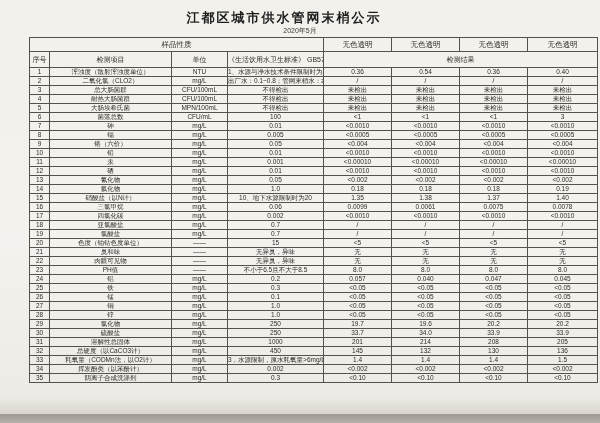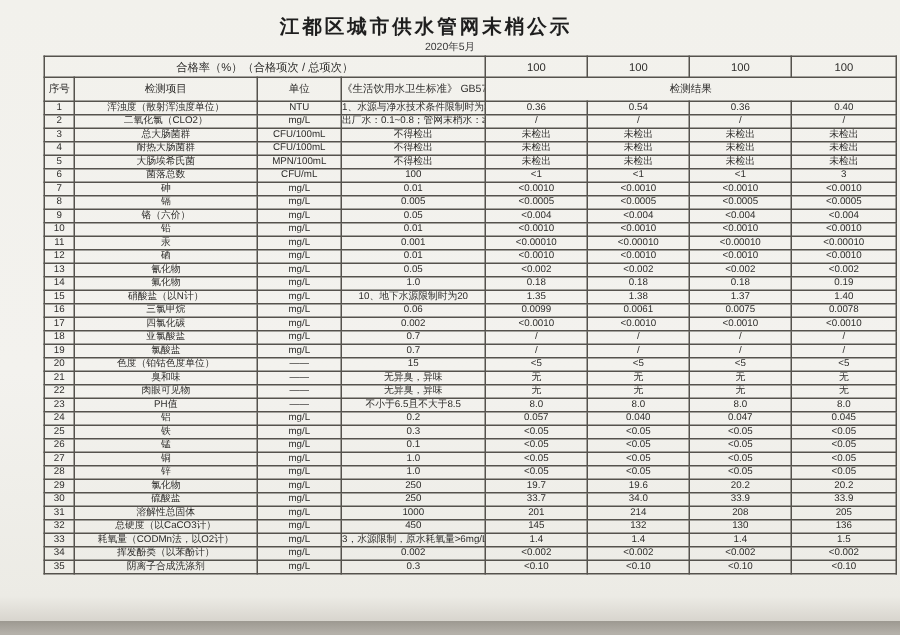--- a/index.html
+++ b/index.html
@@ -55,25 +55,25 @@
       <col style="width:122px">
       <col style="width:56px">
       <col style="width:96px">
     <col style="width:68px">
       <col style="width:68px">
       <col style="width:68px">
       <col style="width:70px">
   </colgroup>
   <tbody id="report-body">
       <tr class="info-row">
-        <td colspan="4">合格率（%）（合格项次 / 总项次）</td>
-        <td>100</td>
-        <td>100</td>
-        <td>100</td>
-        <td>100</td>
+        <td colspan="4">样品性质</td>
+        <td>无色透明</td>
+        <td>无色透明</td>
+        <td>无色透明</td>
+        <td>无色透明</td>
       </tr>
       <tr class="colhead-row">
         <td>序号</td>
         <td>检测项目</td>
         <td>单位</td>
         <td>《生活饮用水卫生标准》 GB5749</td>
         <td colspan="4">检测结果</td>
       </tr>
       <tr>
         <td>1</td>

